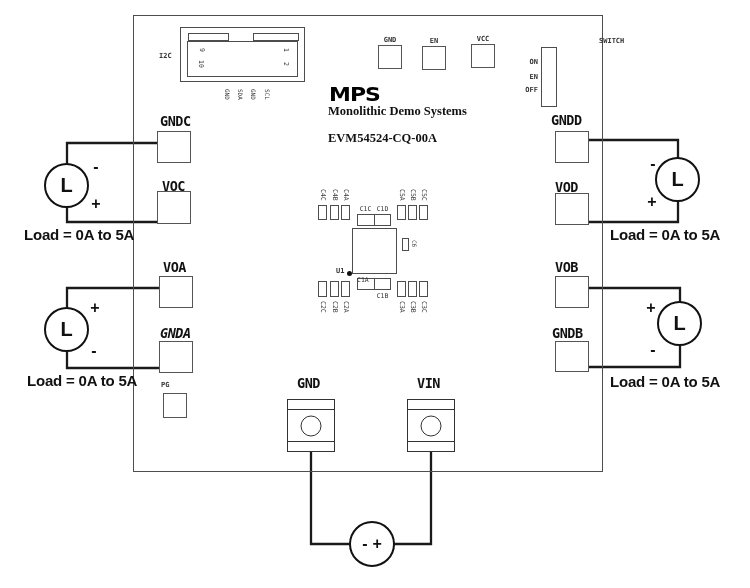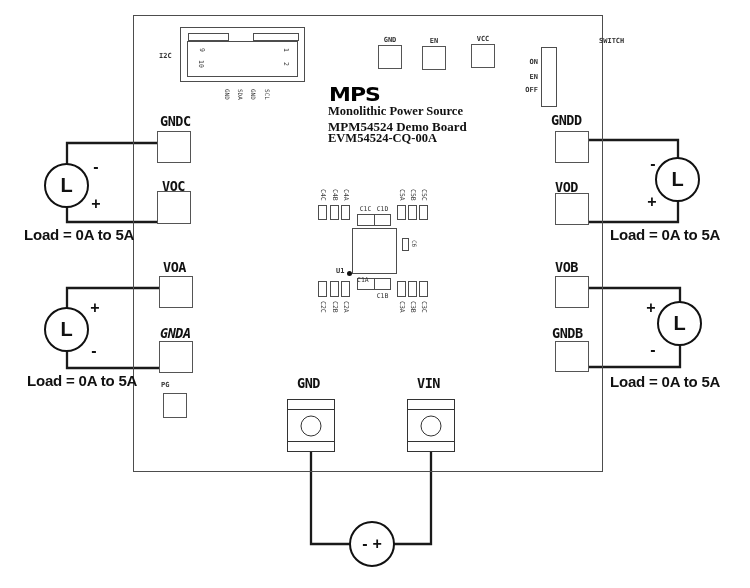--- a/index.html
+++ b/index.html
@@ -86,22 +86,21 @@
   <div class="silk7" style="left:471px;top:35px;width:24px;text-align:center;">VCC</div>
   <div class="pad" style="left:471px;top:44px;width:24px;height:24px;"></div>
 
   <div class="silk7" style="left:559px;top:37px;margin-left:40px;">SWITCH</div>
   <div class="silk-rect" style="left:541px;top:47px;width:16px;height:60px;"></div>
   <div class="silk7" style="left:512px;top:58px;width:26px;text-align:right;">ON</div>
   <div class="silk7" style="left:512px;top:73px;width:26px;text-align:right;">EN</div>
   <div class="silk7" style="left:512px;top:86px;width:26px;text-align:right;">OFF</div>
 
   <div class="brand-logo">MPS</div>
-  <div class="brand-line" style="left:328px;top:105px;">Monolithic Power Source</div>
-  <div class="brand-line" style="left:328px;top:120px;font-size:13px;">MPM54524 Demo Board</div>
+  <div class="brand-line" style="left:328px;top:105px;">Monolithic Demo Systems</div>
   <div class="brand-line" style="left:328px;top:132px;">EVM54524-CQ-00A</div>
 
   <div class="silk vtext" style="left:318px;top:187px;width:9px;height:16px;">C4C</div>
   <div class="silk vtext" style="left:330px;top:187px;width:9px;height:16px;">C4B</div>
   <div class="silk vtext" style="left:341px;top:187px;width:9px;height:16px;">C4A</div>
   <div class="silk-rect" style="left:318px;top:205px;width:9px;height:15px;"></div>
   <div class="silk-rect" style="left:330px;top:205px;width:9px;height:15px;"></div>
   <div class="silk-rect" style="left:341px;top:205px;width:9px;height:15px;"></div>
 
   <div class="silk vtext" style="left:397px;top:187px;width:9px;height:16px;">C5A</div>

